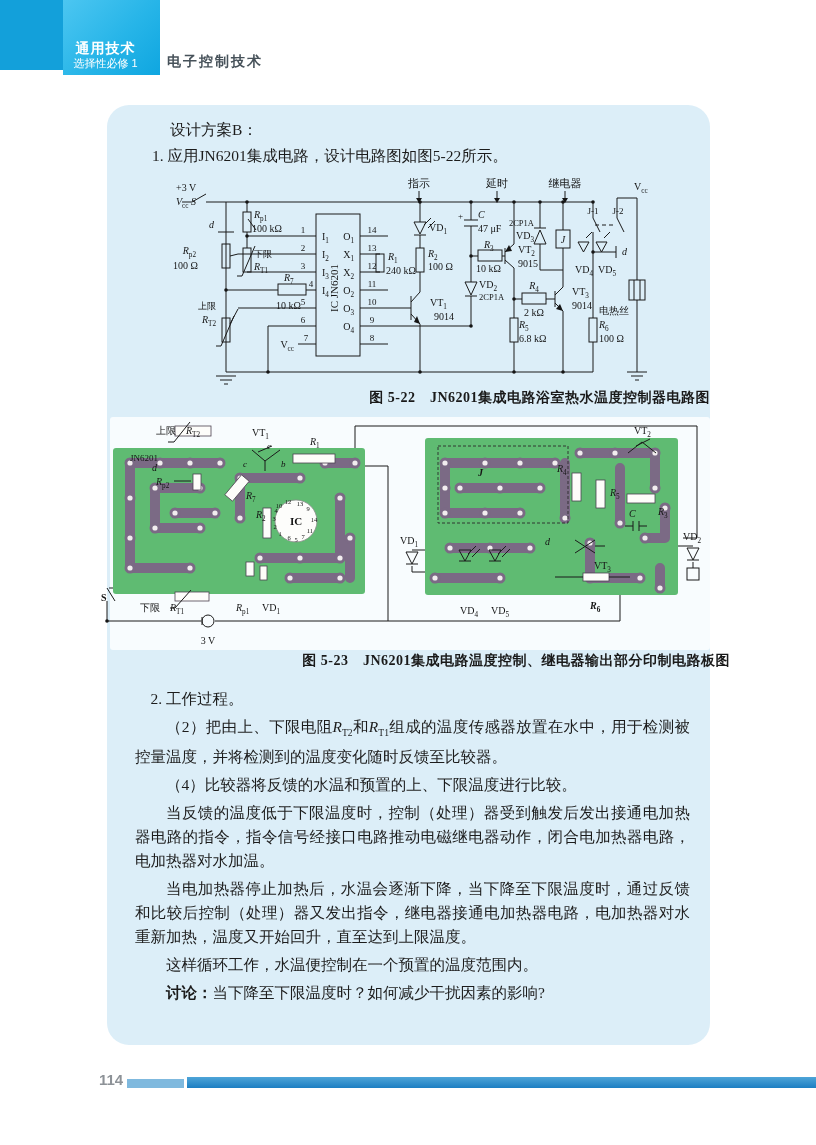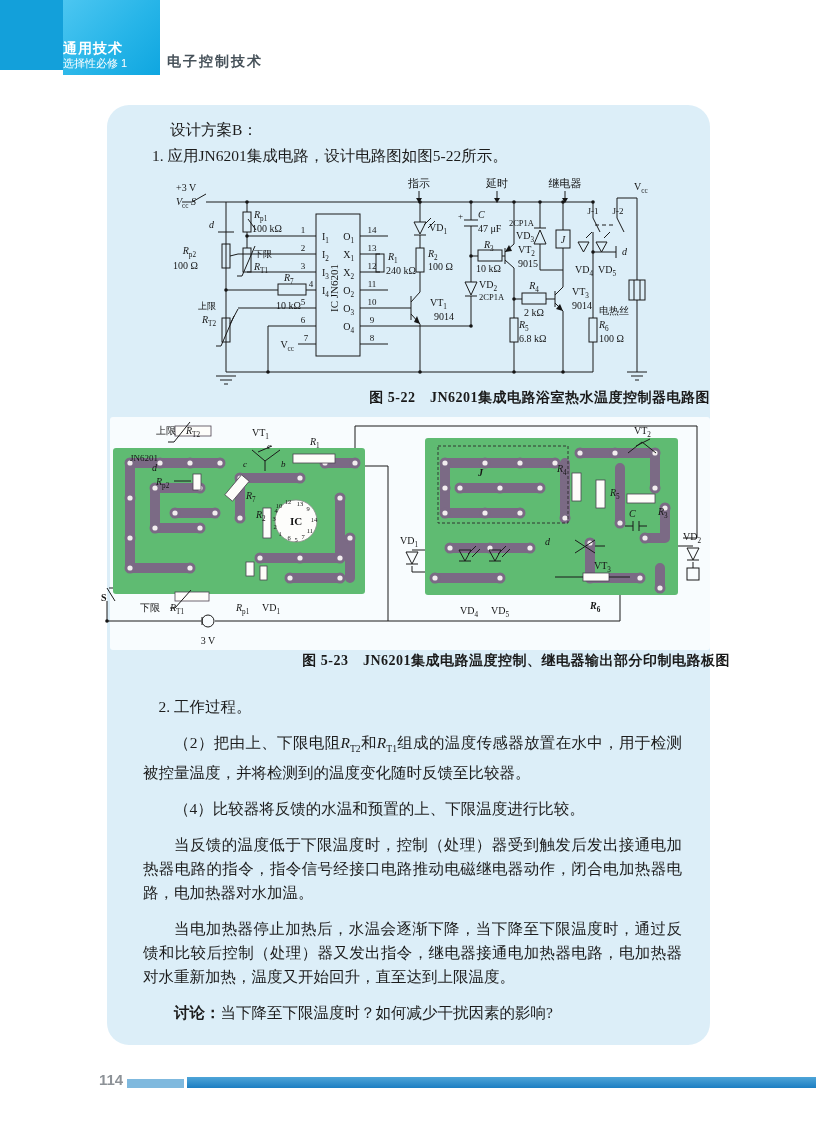--- a/index.html
+++ b/index.html
@@ -3,21 +3,21 @@
 <meta charset="utf-8">
 <style>
   html,body{margin:0;padding:0;background:#ffffff;}
   #page{position:relative;width:816px;height:1145px;background:#ffffff;overflow:hidden;
         font-family:"Liberation Serif", serif;color:#1c1c1c;}
 
   
   .hdr-blue{position:absolute;left:0;top:0;width:63px;height:70px;background:#13a0da;}
   .hdr-cyan{position:absolute;left:63px;top:0;width:97px;height:75px;
             background:linear-gradient(135deg,#4cc6f1 0%,#27b5e8 55%,#0fa6e0 100%);
-            display:flex;flex-direction:column;justify-content:flex-end;align-items:flex-start;
+            display:flex;flex-direction:column;justify-content:flex-end;align-items:center;
             padding:0 12px 5px 0;box-sizing:border-box;}
   .hdr-series{color:#ffffff;font-family:"Liberation Sans",sans-serif;font-weight:bold;font-size:14px;line-height:16px;letter-spacing:1px;}
   .hdr-subseries{color:#ffffff;font-family:"Liberation Sans",sans-serif;font-size:11px;line-height:14px;}
   .hdr-subject{position:absolute;left:167px;top:53px;font-family:"Liberation Sans",sans-serif;
                font-size:14px;font-weight:600;color:#47525a;letter-spacing:2px;}
 
   
   .panel{position:absolute;left:107px;top:105px;width:603px;height:940px;
          background:#dceef8;border-radius:22px;}
   .intro1{position:absolute;left:170px;top:120px;font-size:15.5px;}
@@ -37,21 +37,21 @@
   .wire-d{stroke:#1b1b1b;stroke-width:1;fill:none;stroke-dasharray:4 3;}
   .comp{stroke:#1b1b1b;stroke-width:1;fill:none;}
   .blk{fill:#151515;stroke:none;}
   .trace{stroke:#7b6a85;stroke-width:10;fill:none;stroke-linecap:round;}
   .wpart{fill:#fdfdfa;stroke:#4c4350;stroke-width:0.8;}
   .jbox{stroke:#2a2a2a;stroke-width:0.9;fill:none;stroke-dasharray:3 2;}
 
   
   .bodytext{position:absolute;left:131px;top:683px;width:563px;font-size:15.5px;
             line-height:24px;text-align:justify;}
-  .bodytext p{margin:12px;text-indent:2em;}
+  .bodytext p{margin:4px;text-indent:2em;}
   .bodytext p.para-first{text-indent:1em;}
   .bodytext p.para-discuss{margin-top:4px;}
   .bodytext sub{font-size:0.62em;}
 
   
   .pgnum{position:absolute;left:99px;top:1071px;font-family:"Liberation Sans",sans-serif;
          font-size:15px;font-weight:bold;color:#8d9297;}
   .fbar1{position:absolute;left:127px;top:1079px;width:57px;height:9px;background:#7fb9de;}
   .fbar2{position:absolute;left:187px;top:1077px;width:629px;height:11px;
          background:linear-gradient(180deg,#4ea5d8 0%,#1d7ec2 100%);}
@@ -431,20 +431,21 @@
   </svg>
 
   <div class="figcap" id="fig23-cap">图 5-23　JN6201集成电路温度控制、继电器输出部分印制电路板图</div>
 
   <div class="bodytext">
       <p class="para-first"><span>2. 工作过程。</span></p>
       <p><span>（2）把由上、下限电阻</span><span style="font-style: italic;">R</span><sub>T2</sub><span>和</span><span style="font-style: italic;">R</span><sub>T1</sub><span>组成的温度传感器放置在水中，用于检测被控量温度，并将检测到的温度变化随时反馈至比较器。</span></p>
       <p><span>（4）比较器将反馈的水温和预置的上、下限温度进行比较。</span></p>
       <p><span>当反馈的温度低于下限温度时，控制（处理）器受到触发后发出接通电加热器电路的指令，指令信号经接口电路推动电磁继电器动作，闭合电加热器电路，电加热器对水加温。</span></p>
       <p><span>当电加热器停止加热后，水温会逐渐下降，当下降至下限温度时，通过反馈和比较后控制（处理）器又发出指令，继电器接通电加热器电路，电加热器对水重新加热，温度又开始回升，直至达到上限温度。</span></p>
+      <p><span>这样循环工作，水温便控制在一个预置的温度范围内。</span></p>
       <p class="para-discuss"><span style="font-weight: bold;">讨论：</span><span>当下降至下限温度时？如何减少干扰因素的影响?</span></p>
     </div>
 
   <div class="pgnum">114</div>
   <div class="fbar1"></div>
   <div class="fbar2"></div>
 
 </div>
 
 </body></html>

